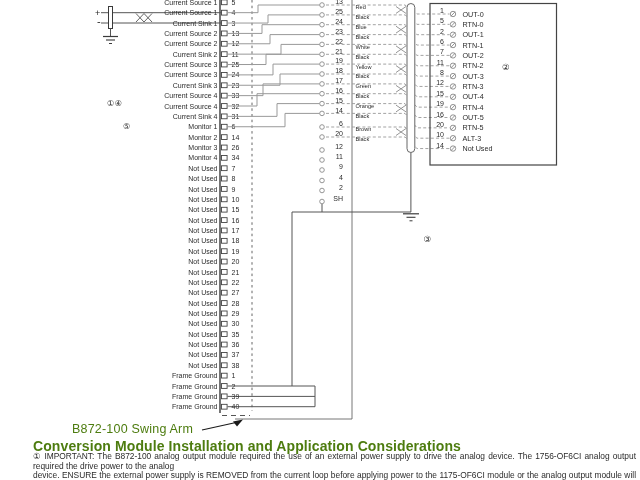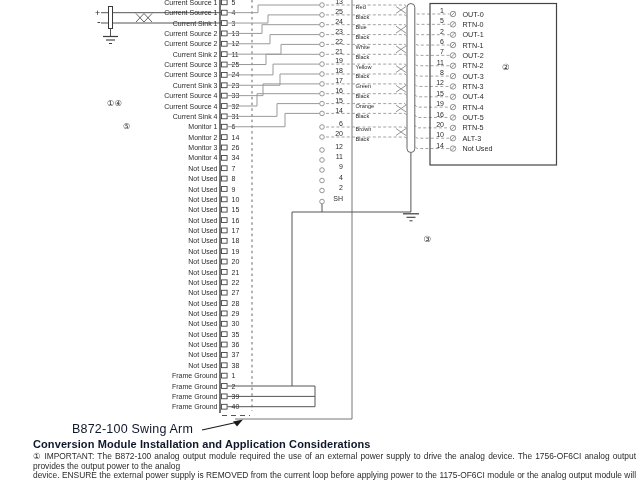--- a/index.html
+++ b/index.html
@@ -1,22 +1,22 @@
 <!DOCTYPE html>
 <html><head>
 <meta charset="utf-8">
 <style>
   html,body{margin:0;padding:0;background:#fff;}
   .page{position:relative;width:640px;height:480px;background:#fff;overflow:hidden;
         font-family:"Liberation Sans",sans-serif;}
   svg{position:absolute;left:0;top:0;}
   svg text{font-family:"Liberation Sans",sans-serif;fill:#2b2b2b;}
-  .overlay{position:absolute;color:#0f172a;}
+  .overlay{position:absolute;color:#4d7c0f;}
   #swingArmLabel{left:72px;top:422px;font-size:12.5px;letter-spacing:.2px;}
-  #footerHeading{left:33px;top:438px;font-size:11px;font-weight:bold;letter-spacing:.1px;}
+  #footerHeading{left:33px;top:438px;font-size:14px;font-weight:bold;letter-spacing:.1px;}
   .para{position:absolute;left:33px;width:603px;font-size:8.4px;line-height:9.3px;color:#2b2b2b;}
   #p1{top:452px;text-align:justify;text-align-last:justify;}
   #p2{top:461.5px;}
   #p3{top:471px;text-align:justify;text-align-last:justify;}
 </style>
 </head>
 <body>
 
 <div class="page">
 
@@ -346,15 +346,15 @@
     <g>
       <line x1="202" y1="430" x2="236" y2="422.5" stroke="#1a1a1a" stroke-width="1.2"></line>
       <polygon points="243,419.5 233,421.5 237,426.5" fill="#1a1a1a"></polygon>
     </g>
   </svg>
 
   <div class="overlay" id="swingArmLabel">B872-100 Swing Arm</div>
 
   <div class="overlay" id="footerHeading">Conversion Module Installation and Application Considerations</div>
   <div class="para" id="p1">① IMPORTANT: The B872-100 analog output module required the use of an external power supply to drive the analog device. The 1756-OF6CI analog output</div>
-  <div class="para" id="p2">provides the output power to the analog</div>
+  <div class="para" id="p2">required the drive power to the analog</div>
   <div class="para" id="p3">device. ENSURE the external power supply is REMOVED from the current loop before applying power to the 1175-OF6CI module or the analog output module will</div>
 </div>
 
 </body></html>

